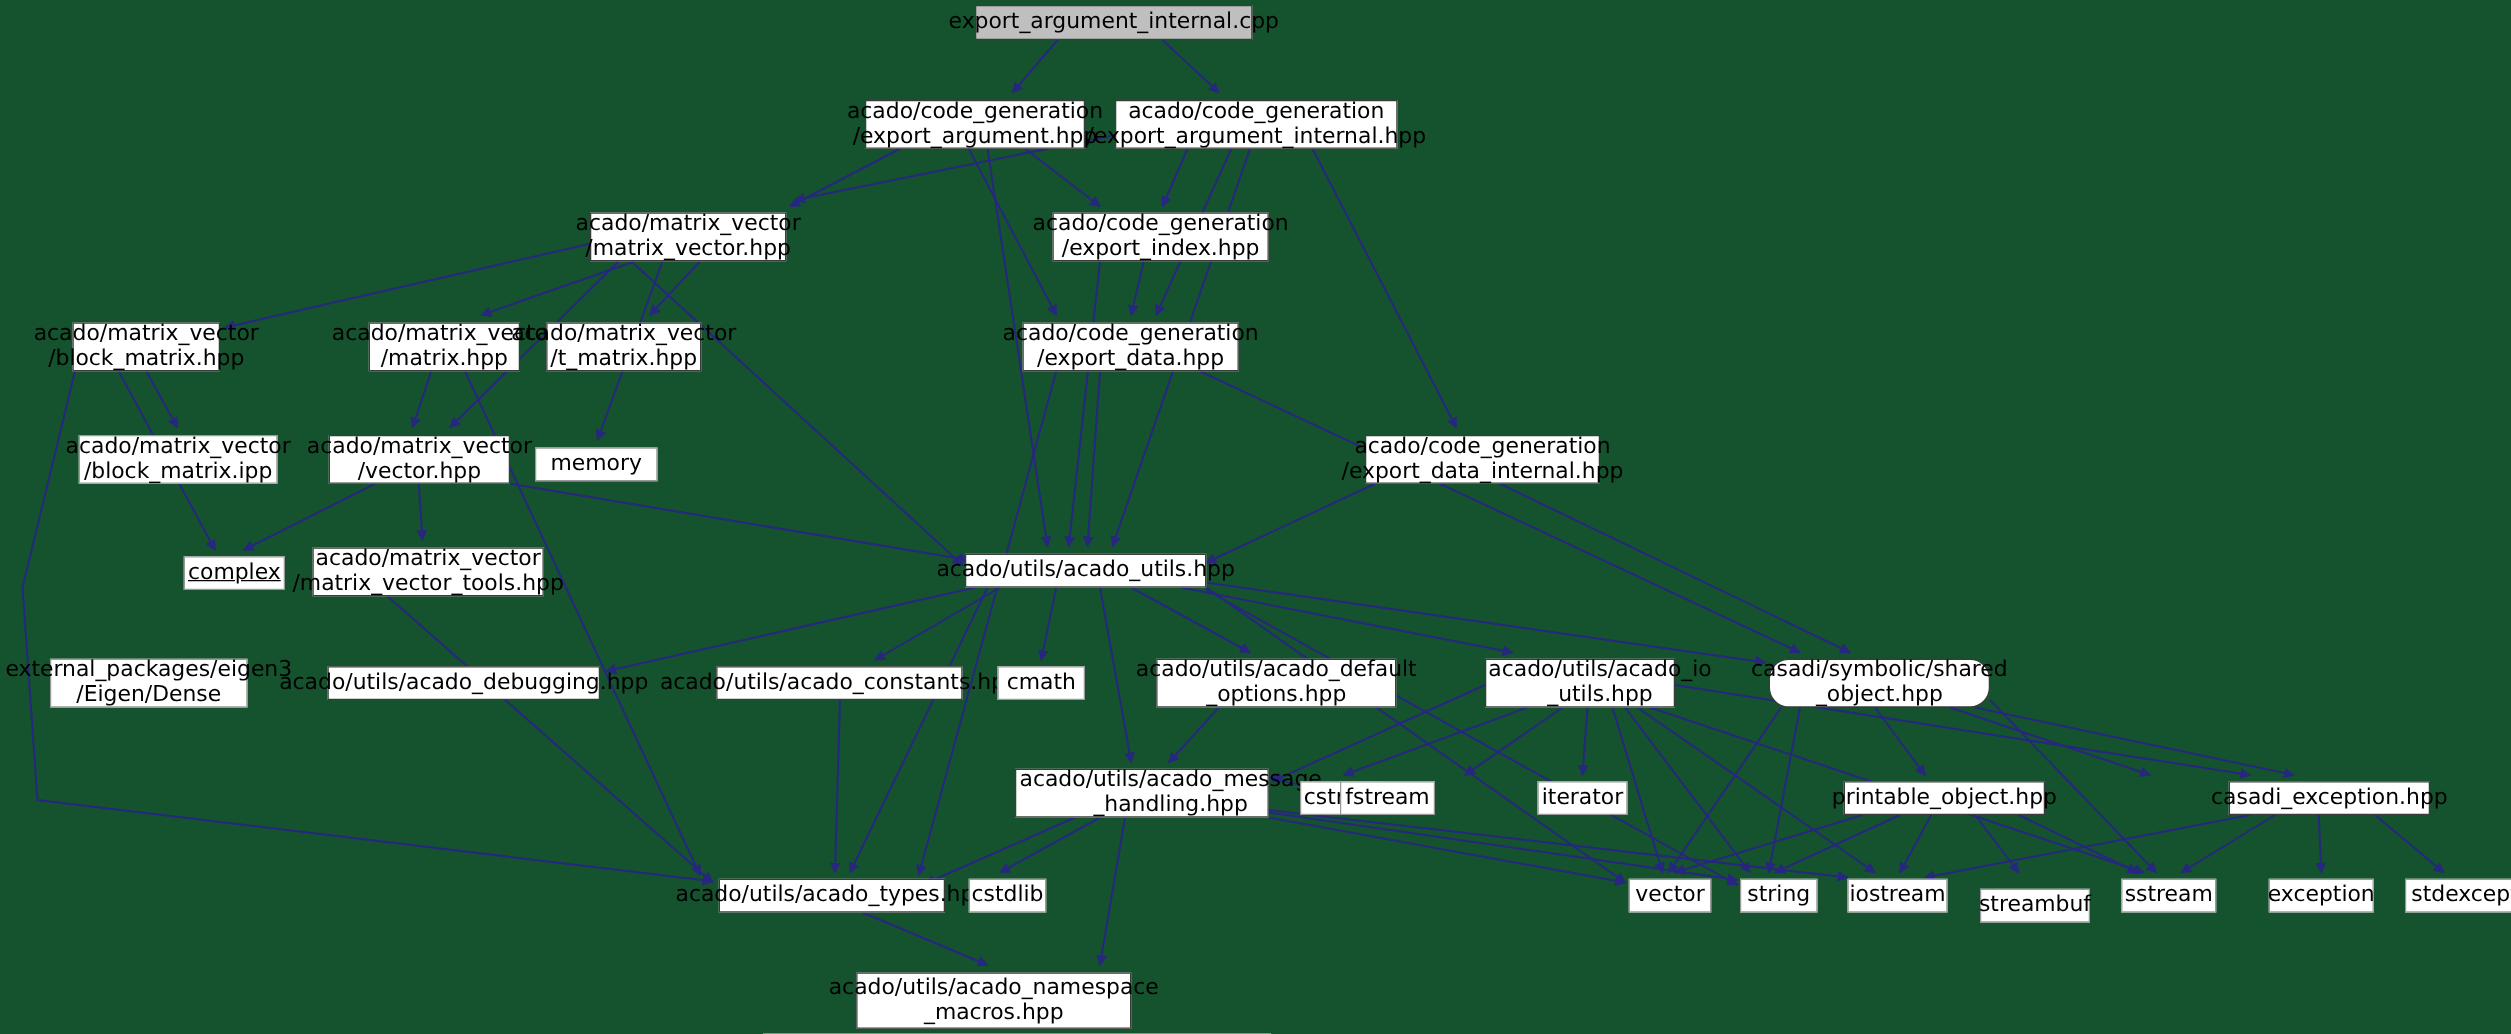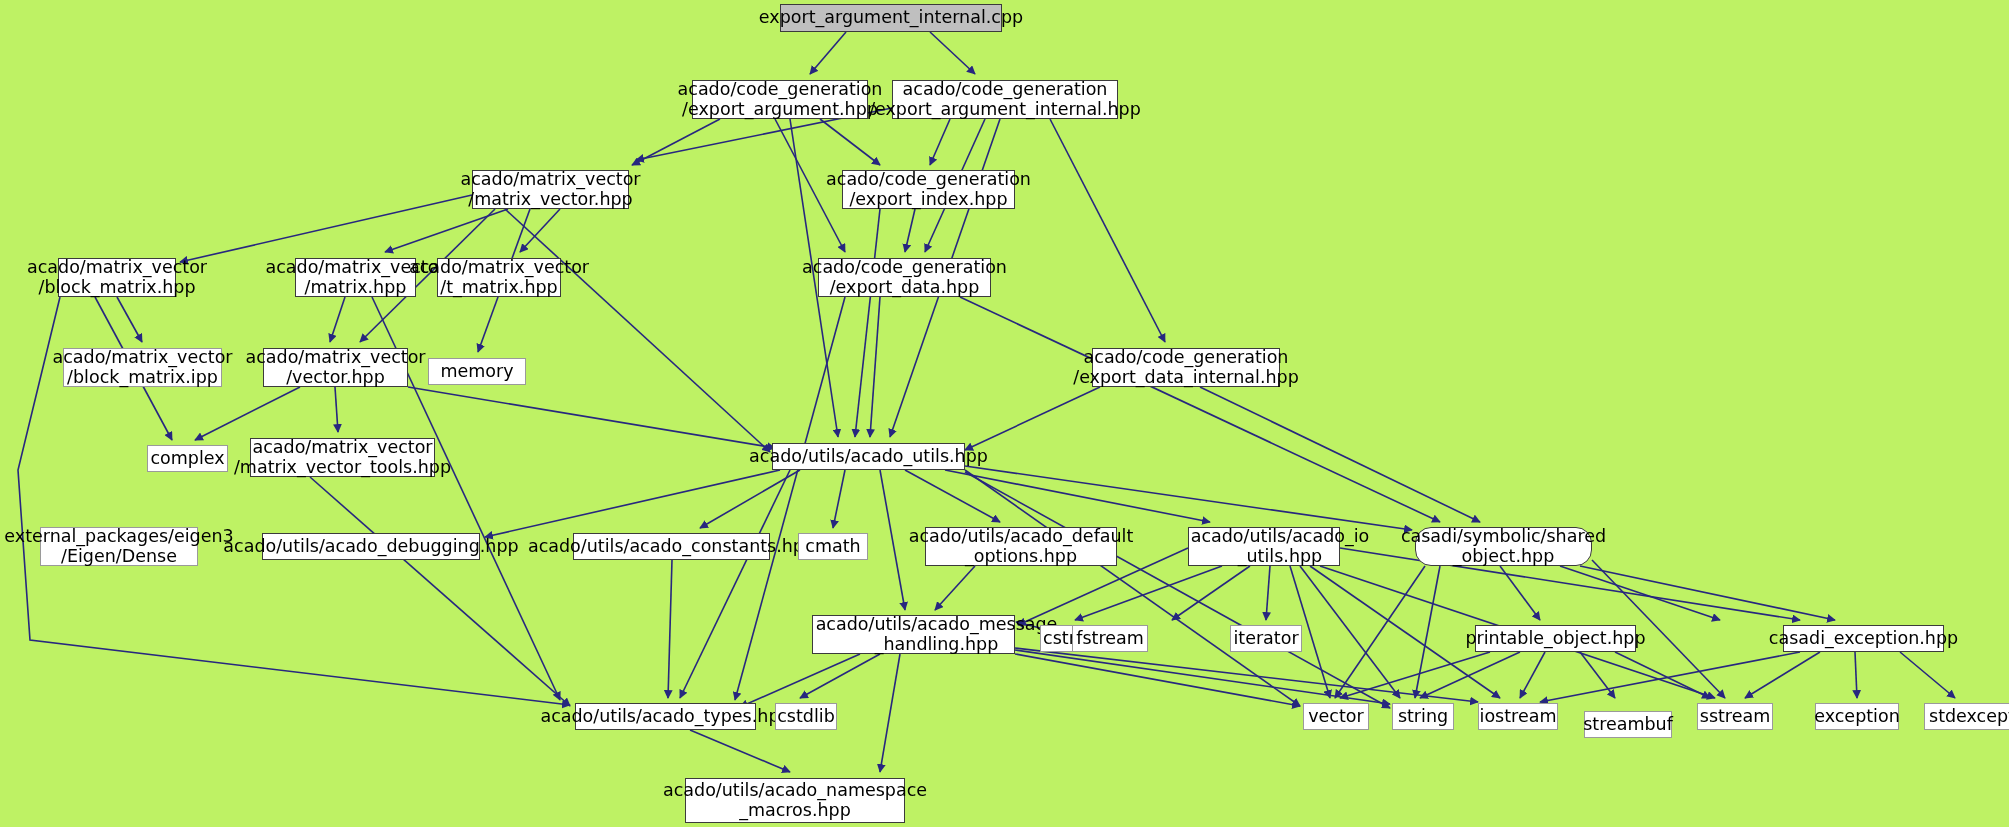--- a/index.html
+++ b/index.html
@@ -5,21 +5,21 @@
 <style>
   html, body {
     margin: 0;
     padding: 0;
     background: #ffffff;
   }
   #graph {
     position: relative;
     width: 2009px;
     height: 827px;
-    background: #bef264;
+    background: #14532d;
     font-family: "DejaVu Sans", "Liberation Sans", sans-serif;
     overflow: hidden;
   }
   #edges {
     position: absolute;
     left: 0;
     top: 0;
     width: 2009px;
     height: 827px;
     pointer-events: none;
@@ -155,21 +155,21 @@
 /t_matrix.hpp</div>
       <div class="node solid" style="left: 818px; top: 258px; width: 173px; height: 39px;">acado/code_generation
 /export_data.hpp</div>
       <div class="node " style="left: 63px; top: 348px; width: 159px; height: 39px;">acado/matrix_vector
 /block_matrix.ipp</div>
       <div class="node solid" style="left: 263px; top: 348px; width: 145px; height: 39px;">acado/matrix_vector
 /vector.hpp</div>
       <div class="node " style="left: 428px; top: 358px; width: 98px; height: 27px;">memory</div>
       <div class="node solid" style="left: 1092px; top: 348px; width: 188px; height: 39px;">acado/code_generation
 /export_data_internal.hpp</div>
-      <div class="node " style="left: 147px; top: 445px; width: 81px; height: 27px;">complex</div>
+      <div class="node " style="left: 147px; top: 445px; width: 81px; height: 27px; text-decoration: underline;">complex</div>
       <div class="node solid" style="left: 250px; top: 438px; width: 185px; height: 39px;">acado/matrix_vector
 /matrix_vector_tools.hpp</div>
       <div class="node solid" style="left: 772px; top: 443px; width: 193px; height: 27px;">acado/utils/acado_utils.hpp</div>
       <div class="node " style="left: 40px; top: 527px; width: 158px; height: 39px;">external_packages/eigen3
 /Eigen/Dense</div>
       <div class="node solid" style="left: 262px; top: 533px; width: 218px; height: 27px;">acado/utils/acado_debugging.hpp</div>
       <div class="node solid" style="left: 573px; top: 533px; width: 197px; height: 27px;">acado/utils/acado_constants.hpp</div>
       <div class="node " style="left: 798px; top: 533px; width: 70px; height: 27px;">cmath</div>
       <div class="node solid" style="left: 925px; top: 527px; width: 192px; height: 39px;">acado/utils/acado_default
 _options.hpp</div>

